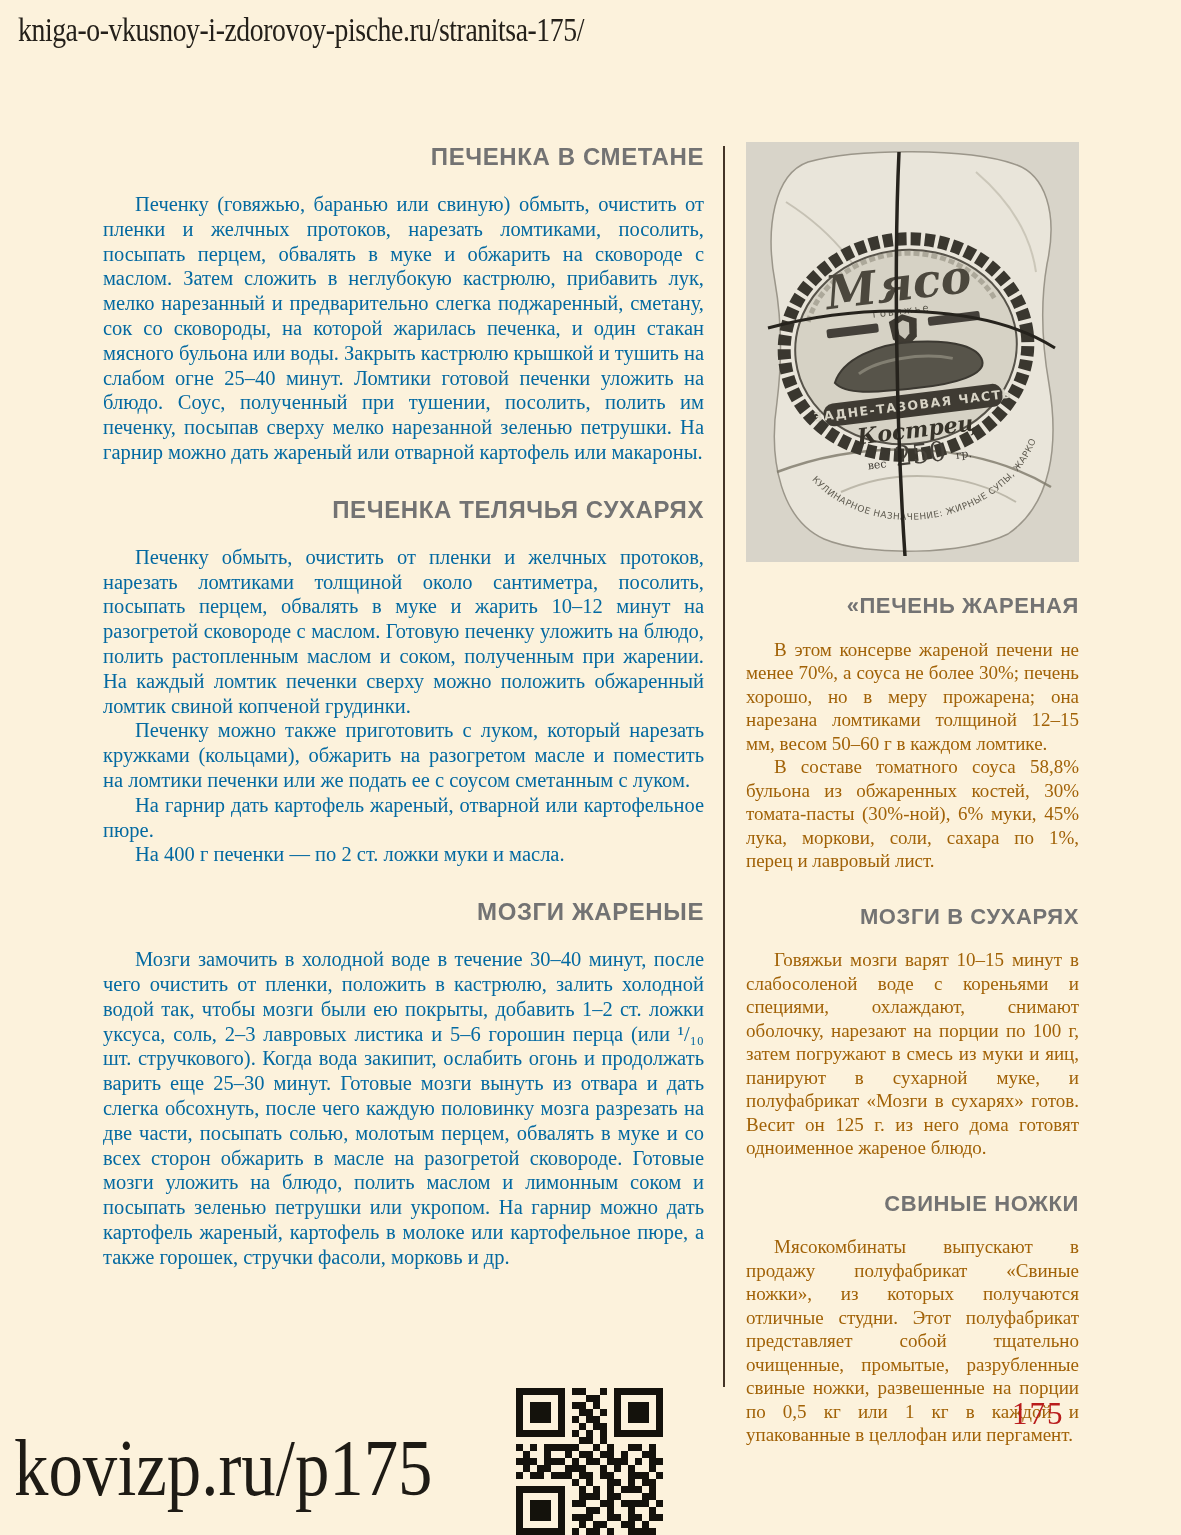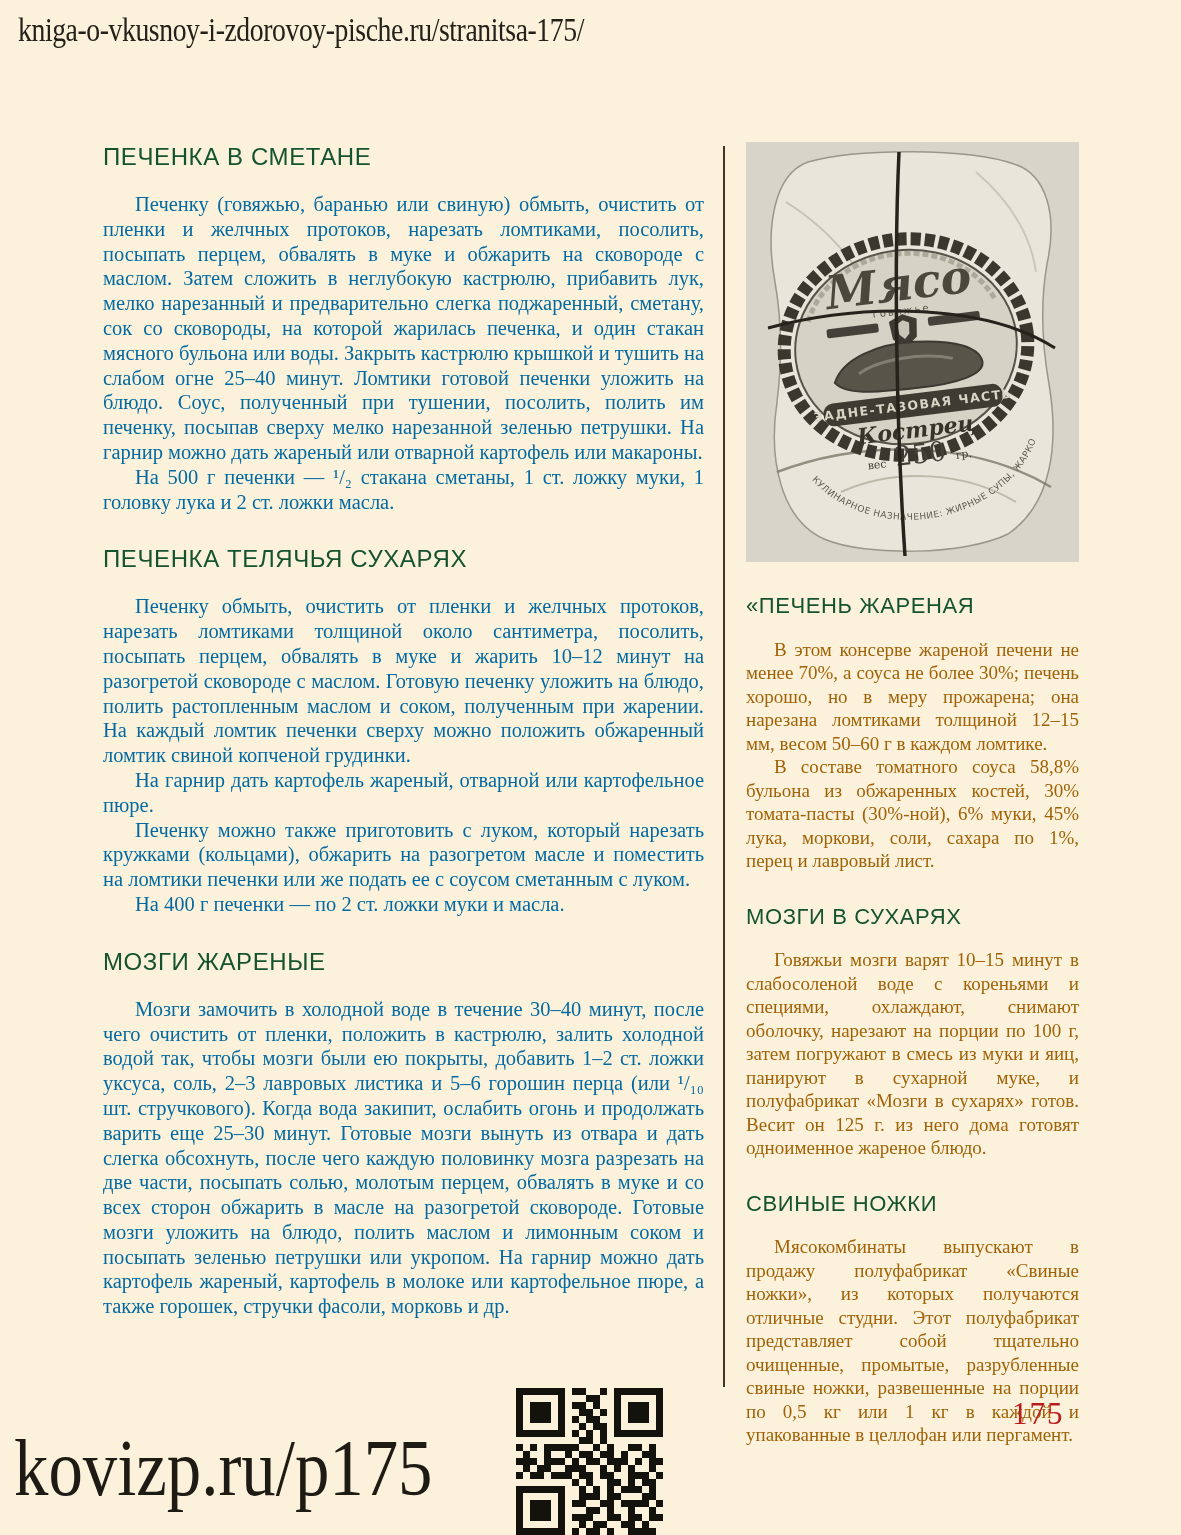--- a/index.html
+++ b/index.html
@@ -19,21 +19,21 @@
   }
   .content{
     position:absolute;left:103px;top:142px;width:976px;
     display:flex;align-items:flex-start;
   }
   .col-left{width:601px;}
   .divider{width:2px;background:#443528;margin:4px 21px 0 19px;height:1241px;flex:none;}
   .col-right{width:333px;}
   .sec-heading{
     font-family:"Liberation Sans","DejaVu Sans",sans-serif;
-    font-weight:normal;color:#14532d;text-align:left;
+    font-weight:bold;color:#737373;text-align:right;
     font-size:24px;letter-spacing:.6px;line-height:1.25;
     margin:0 0 20px 0;
   }
   .col-left section + section .sec-heading{margin-top:30px;}
   .col-left p{
     font-size:20.5px;line-height:24.8px;text-align:justify;
     text-indent:32px;margin:0;color:#0369a1;hyphens:auto;
   }
   .col-right .sec-heading{font-size:22px;margin:30px 0 18px 0;}
   .col-right .sec-heading .hline{display:block;}
@@ -61,27 +61,26 @@
 <body>
 
 <div class="top-url">kniga-o-vkusnoy-i-zdorovoy-pische.ru/stranitsa-175/</div>
 
 <div class="content">
 
   <div class="col-left">
     <section>
       <h2 class="sec-heading">ПЕЧЕНКА В СМЕТАНЕ</h2>
       <p>Печенку (говяжью, баранью или свиную) обмыть, очистить от пленки и желчных протоков, нарезать ломтиками, посолить, посыпать перцем, обвалять в муке и обжарить на сковороде с маслом. Затем сложить в неглубокую кастрюлю, прибавить лук, мелко нарезанный и предварительно слегка поджаренный, сметану, сок со сковороды, на которой жарилась печенка, и один стакан мясного бульона или воды. Закрыть кастрюлю крышкой и тушить на слабом огне 25–40 минут. Ломтики готовой печенки уложить на блюдо. Соус, полученный при тушении, посолить, полить им печенку, посыпав сверху мелко нарезанной зеленью петрушки. На гарнир можно дать жареный или отварной картофель или макароны.</p>
-      <p>На 500 г печенки — ¹/₂ стакана сметаны, 1 ст. ложку муки, 1 головку лука и 2 ст. ложки масла.</p>
     </section>
     <section>
       <h2 class="sec-heading">ПЕЧЕНКА ТЕЛЯЧЬЯ СУХАРЯХ</h2>
       <p>Печенку обмыть, очистить от пленки и желчных протоков, нарезать ломтиками толщиной около сантиметра, посолить, посыпать перцем, обвалять в муке и жарить 10–12 минут на разогретой сковороде с маслом. Готовую печенку уложить на блюдо, полить растопленным маслом и соком, полученным при жарении. На каждый ломтик печенки сверху можно положить обжаренный ломтик свиной копченой грудинки.</p>
+      <p>Печенку можно также приготовить с луком, который нарезать кружками (кольцами), обжарить на разогретом масле и поместить на ломтики печенки или же подать ее с соусом сметанным с луком.</p>
       <p>На гарнир дать картофель жареный, отварной или картофельное пюре.</p>
-      <p>Печенку можно также приготовить с луком, который нарезать кружками (кольцами), обжарить на разогретом масле и поместить на ломтики печенки или же подать ее с соусом сметанным с луком.</p>
       <p>На 400 г печенки — по 2 ст. ложки муки и масла.</p>
     </section>
     <section>
       <h2 class="sec-heading">МОЗГИ ЖАРЕНЫЕ</h2>
       <p>Мозги замочить в холодной воде в течение 30–40 минут, после чего очистить от пленки, положить в кастрюлю, залить холодной водой так, чтобы мозги были ею покрыты, добавить 1–2 ст. ложки уксуса, соль, 2–3 лавровых листика и 5–6 горошин перца (или ¹/₁₀ шт. стручкового). Когда вода закипит, ослабить огонь и продолжать варить еще 25–30 минут. Готовые мозги вынуть из отвара и дать слегка обсохнуть, после чего каждую половинку мозга разрезать на две части, посыпать солью, молотым перцем, обвалять в муке и со всех сторон обжарить в масле на разогретой сковороде. Готовые мозги уложить на блюдо, полить маслом и лимонным соком и посыпать зеленью петрушки или укропом. На гарнир можно дать картофель жареный, картофель в молоке или картофельное пюре, а также горошек, стручки фасоли, морковь и др.</p>
     </section>
   </div>
 
   <div class="divider"></div>
 

